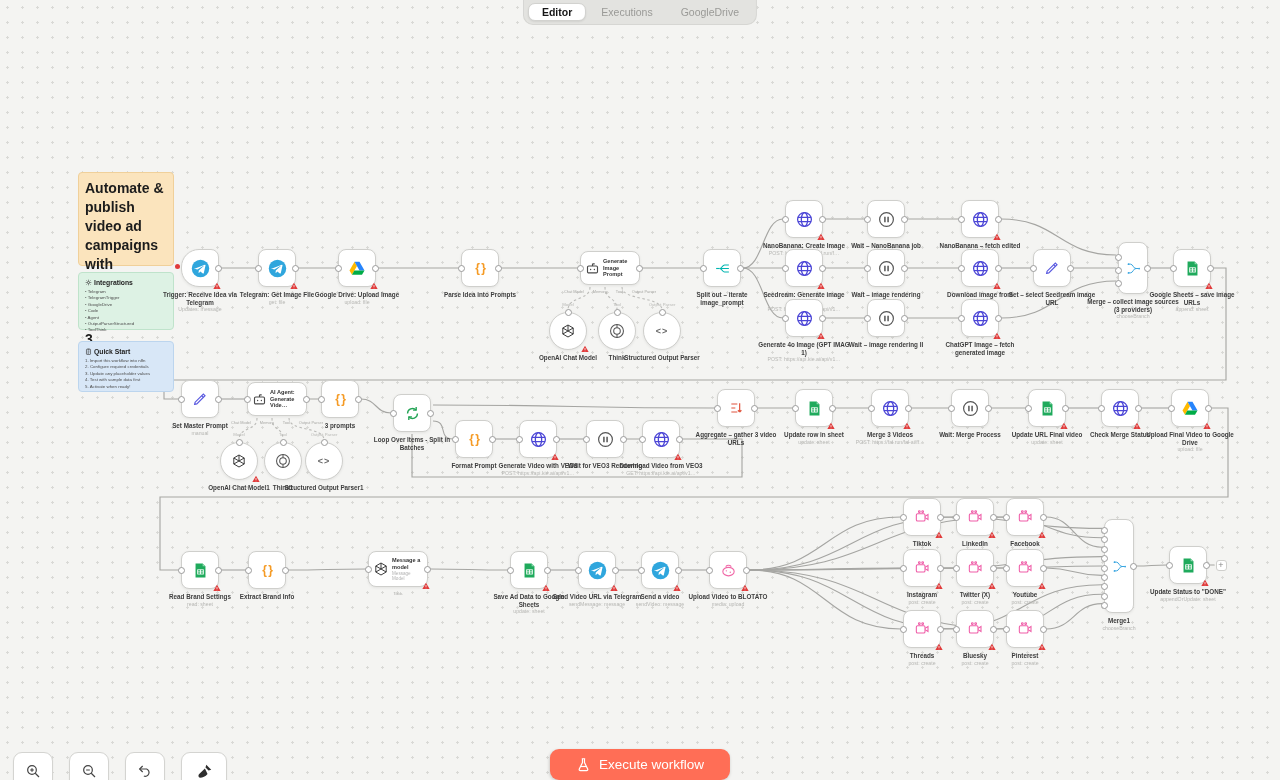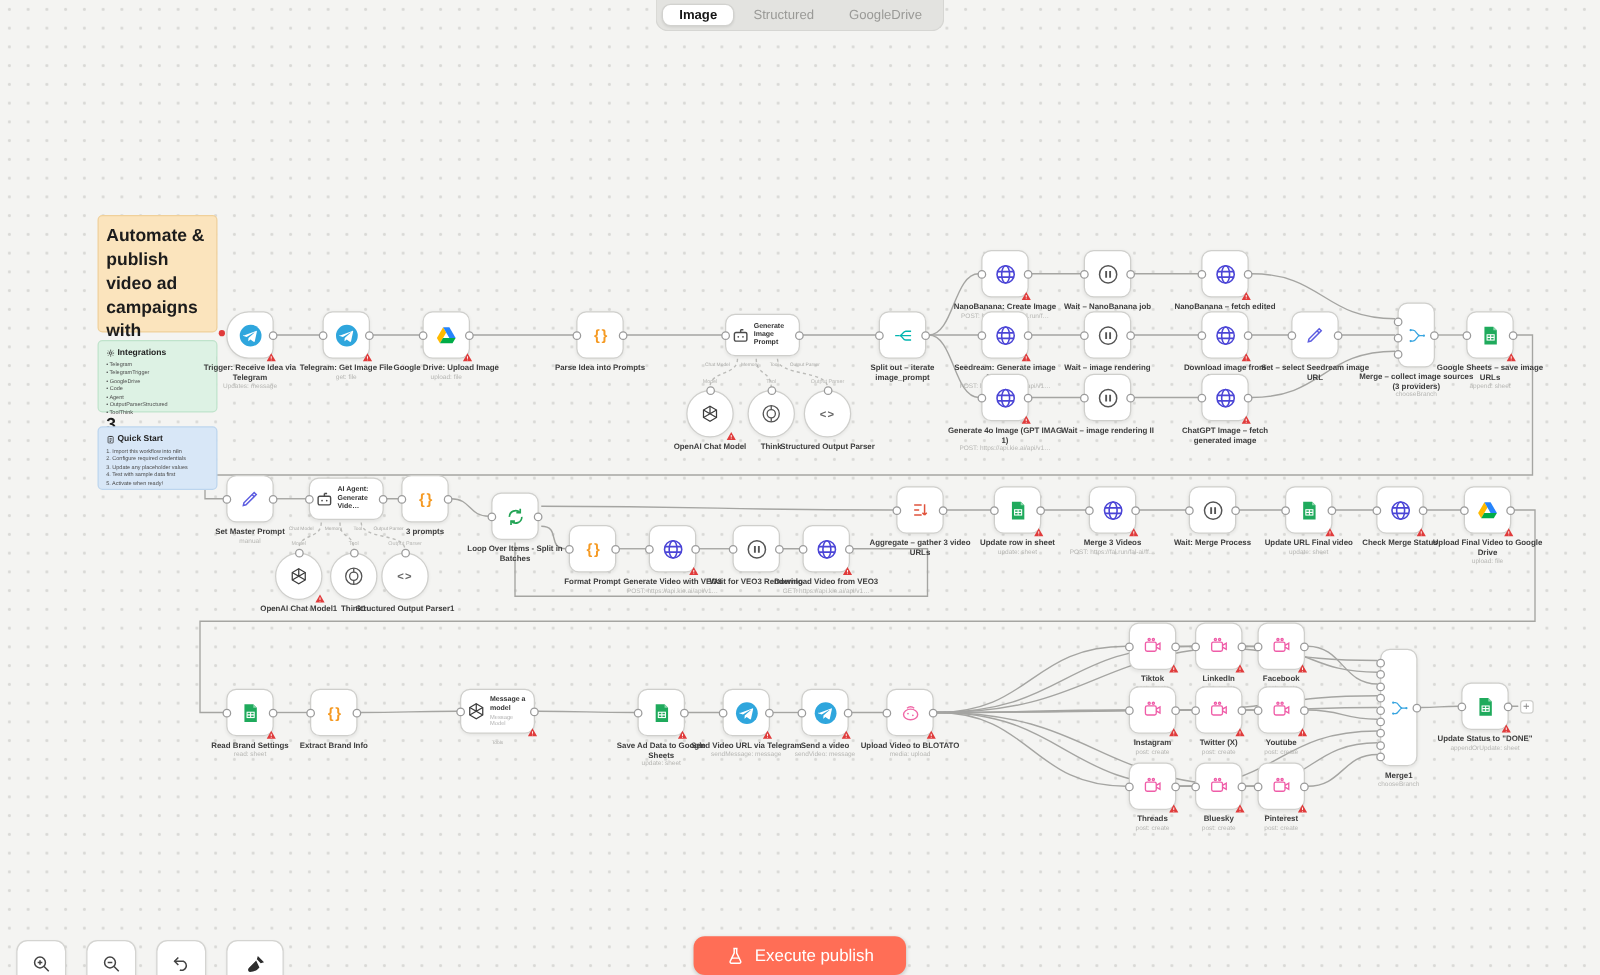--- a/index.html
+++ b/index.html
@@ -1169,22 +1169,22 @@
     </div>
     <div class="nlabel" style="left: 1142px; top: 588px;">
       <div class="t">Update Status to "DONE"</div>
       <div class="s">appendOrUpdate: sheet</div>
     </div>
     <div class="node plus" style="left: 1215.5px; top: 559.5px; width: 11px; height: 11px;">+</div>
     <div class="node dot" style="left: 174.5px; top: 263.5px; width: 5px; height: 5px;"></div>
   </div>
 
 <div class="tabbar">
-  <div class="tab active">Image</div>
-  <div class="tab">Structured</div>
+  <div class="tab active">Editor</div>
+  <div class="tab">Executions</div>
   <div class="tab">GoogleDrive</div>
 </div>
 
 <div class="controls">
   <div class="ctrl-btn">
       <span style="line-height: 0; display: inline-flex; align-items: center;">
         <svg viewBox="0 0 24 24" width="16" height="16" fill="none" stroke="#444" stroke-width="1.8">
           <circle cx="10.5" cy="10.5" r="6.5"></circle>
           <path d="M15.4 15.4L21 21M10.5 7.7v5.6M7.7 10.5h5.6"></path>
         </svg>
@@ -1215,14 +1215,14 @@
     </div>
 </div>
 
 <button class="exec-btn">
   <span style="line-height: 0; display: inline-flex; align-items: center;">
       <svg viewBox="0 0 24 24" width="15" height="15" fill="none" stroke="#fff" stroke-width="1.9">
         <path d="M9.3 2.8h5.4M10.4 2.8v6L5.3 19.2a1.9 1.9 0 0 0 1.7 2.7h10a1.9 1.9 0 0 0 1.7-2.7L13.6 8.8v-6"></path>
         <path d="M7.6 15.2h8.8"></path>
       </svg>
     </span>
-  <span>Execute publish</span>
+  <span>Execute workflow</span>
 </button>
 
 </body></html>

